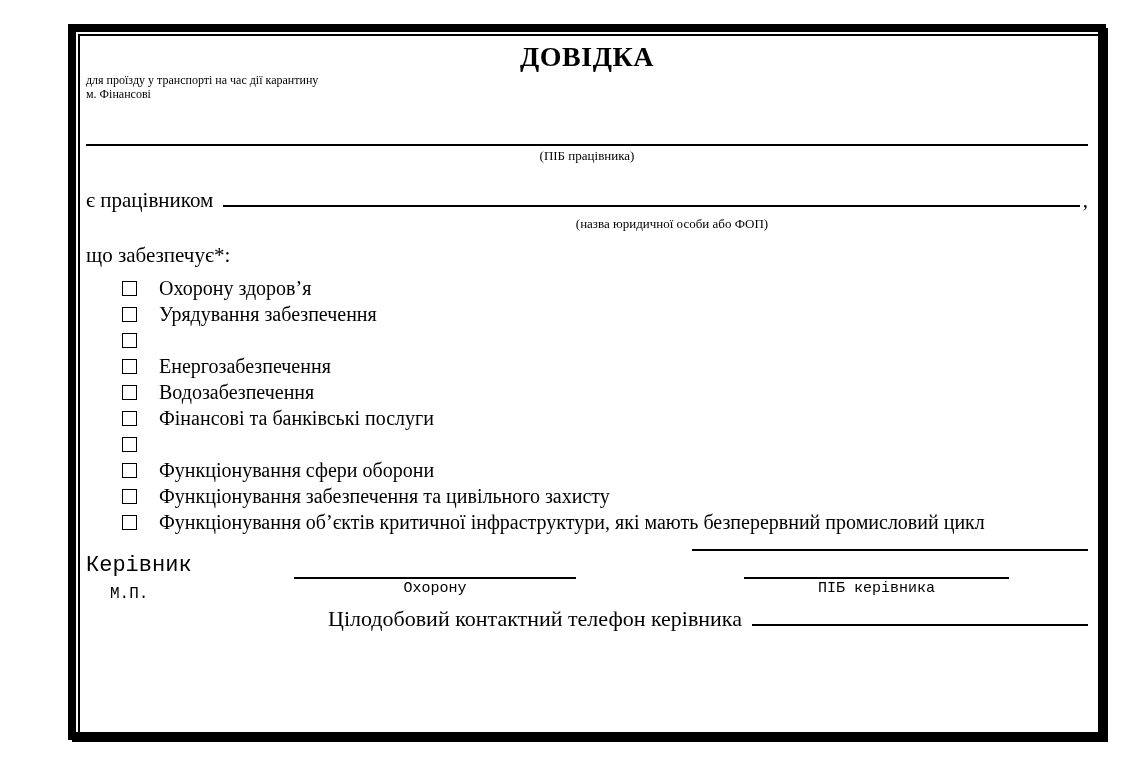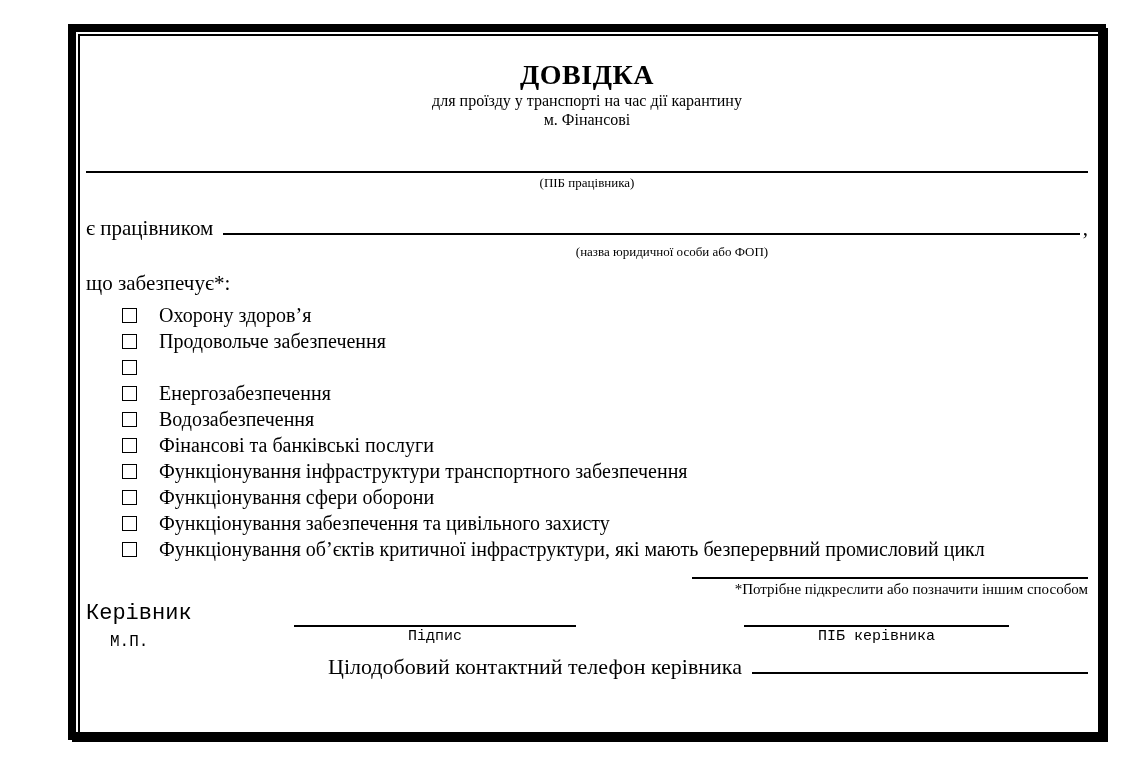--- a/index.html
+++ b/index.html
@@ -28,26 +28,26 @@
   }
   .content {
     position: absolute;
     top: 8px; left: 10px; right: 10px; bottom: 0;
   }
   .title {
     text-align: center;
     font-weight: bold;
     font-size: 28px;
     line-height: 1.1;
-    margin-top: 20px;
+    margin-top: 2px;
     letter-spacing: 0.5px;
   }
   .subtitle, .city {
-    text-align: center;
-    font-size: 16px;
+    text-align: left;
+    font-size: 12px;
     line-height: 1.2;
   }
   .rule-full {
     margin-top: 42px;
     border-bottom: 2px solid #000;
     height: 0;
   }
   .caption {
     text-align: center;
     font-size: 13px;
@@ -163,68 +163,66 @@
 
     <div class="provides">що забезпечує*:</div>
 
     <ul class="checklist">
       <li class="check-item">
         <span class="checkbox"></span>
         <span>Охорону здоров’я</span>
       </li>
       <li class="check-item">
         <span class="checkbox"></span>
-        <span>Продовольче забезпечення</span>
+        <span>Урядування забезпечення</span>
       </li>
       <li class="check-item">
         <span class="checkbox"></span>
       </li>
       <li class="check-item">
         <span class="checkbox"></span>
         <span>Енергозабезпечення</span>
       </li>
       <li class="check-item">
         <span class="checkbox"></span>
         <span>Водозабезпечення</span>
       </li>
       <li class="check-item">
         <span class="checkbox"></span>
         <span>Фінансові та банківські послуги</span>
       </li>
       <li class="check-item">
         <span class="checkbox"></span>
-        <span>Функціонування інфраструктури транспортного забезпечення</span>
       </li>
       <li class="check-item">
         <span class="checkbox"></span>
         <span>Функціонування сфери оборони</span>
       </li>
       <li class="check-item">
         <span class="checkbox"></span>
         <span>Функціонування забезпечення та цивільного захисту</span>
       </li>
       <li class="check-item">
         <span class="checkbox"></span>
         <span>Функціонування об’єктів критичної інфраструктури, які мають безперервний промисловий цикл</span>
       </li>
     </ul>
 
     <div class="footnote">
       <div class="footnote-rule"></div>
-      <div class="footnote-text">*Потрібне підкреслити або позначити іншим способом</div>
     </div>
 
     <div class="sig-row">
       <div class="sig-head-col">
         <div class="sig-head">Керівник</div>
         <div class="seal">М.П.</div>
       </div>
       <div class="sig-col-1">
         <div class="sig-line"></div>
-        <div class="sig-caption">Підпис</div>
+        <div class="sig-caption">Охорону</div>
       </div>
       <div class="sig-col-2">
         <div class="sig-line"></div>
         <div class="sig-caption">ПІБ керівника</div>
       </div>
     </div>
 
     <div class="phone-row">
       <span class="label">Цілодобовий контактний телефон керівника</span>
       <span class="blank"></span>

